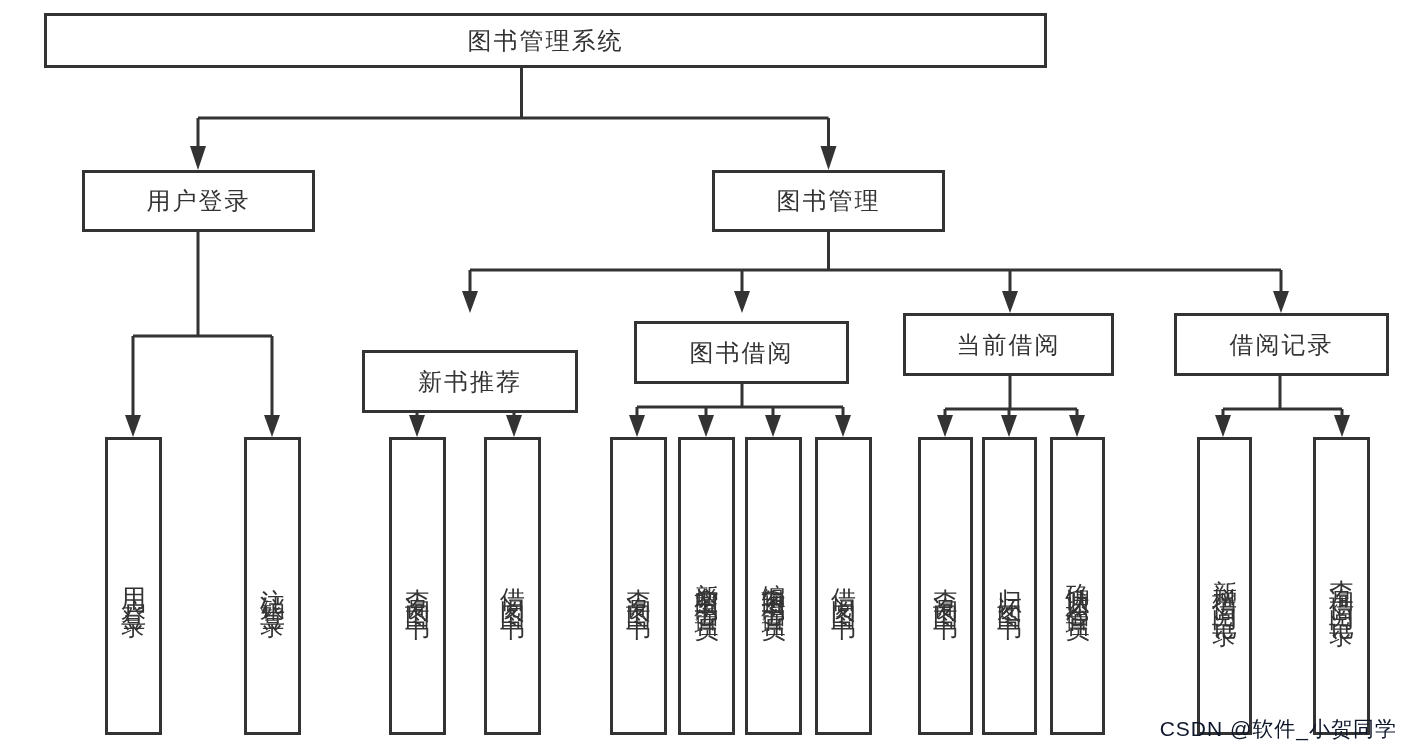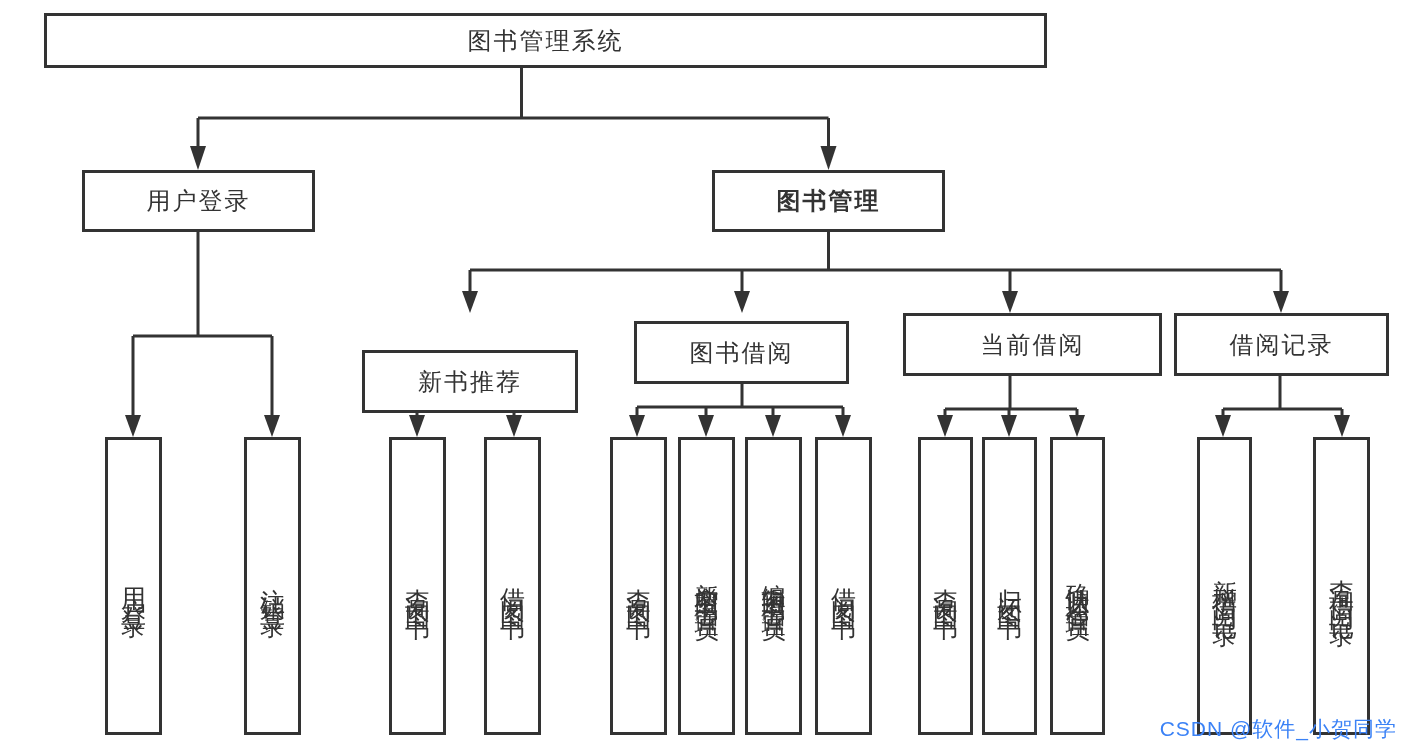--- a/index.html
+++ b/index.html
@@ -28,21 +28,21 @@
     font-size:25px;
     letter-spacing:9px;
     line-height:1;
     overflow:hidden;
   }
   .vbox.tight { font-size:24px; letter-spacing:5px; }
   .watermark {
     position:absolute;
     right:8px; bottom:4px;
     font-size:21px;
-    color:#3b82f6;
+    color:#0f172a;
     letter-spacing:1px;
     white-space:nowrap;
   }
 </style>
 </head>
 <body>
 
 <div class="canvas">
 
   <svg class="connectors" viewBox="0 0 1405 747" xmlns="http://www.w3.org/2000/svg">
@@ -84,25 +84,25 @@
     <g>
       <path d="M1280 376 V409 M1223 409 H1342 M1223 409 V421 M1342 409 V421"></path>
       <polygon points="1215,415 1231,415 1223,437"></polygon>
       <polygon points="1334,415 1350,415 1342,437"></polygon>
     </g>
   </svg>
 
   <div class="box hbox" style="left:20px; top:13px; width:1003px; height:55px;margin-left:24px;">图书管理系统</div>
 
   <div class="box hbox" style="left:82px; top:170px; width:233px; height:62px;">用户登录</div>
-  <div class="box hbox" style="left:712px; top:170px; width:233px; height:62px;font-weight:bold;">图书管理</div>
+  <div class="box hbox" style="left:712px; top:170px; width:233px; height:62px;">图书管理</div>
 
   <div class="box hbox" style="left:362px; top:313px; width:216px; height:63px;margin-top:37px;">新书推荐</div>
   <div class="box hbox" style="left:634px; top:313px; width:215px; height:63px;margin-top:8px;">图书借阅</div>
-  <div class="box hbox" style="left:903px; top:313px; width:259px; height:63px;font-family:Liberation Mono, monospace;">当前借阅</div>
+  <div class="box hbox" style="left:903px; top:313px; width:211px; height:63px;font-family:Liberation Mono, monospace;">当前借阅</div>
   <div class="box hbox" style="left:1174px; top:313px; width:215px; height:63px;">借阅记录</div>
 
   <div class="box vbox" style="left:105px; top:437px; width:57px; height:298px;">用户登录</div>
   <div class="box vbox" style="left:244px; top:437px; width:57px; height:298px;">注销登录</div>
 
   <div class="box vbox" style="left:389px; top:437px; width:57px; height:298px;">查询图书</div>
   <div class="box vbox" style="left:484px; top:437px; width:57px; height:298px;">借阅图书</div>
 
   <div class="box vbox" style="left:610px; top:437px; width:57px; height:298px;">查询图书</div>
   <div class="box vbox tight" style="left:678px; top:437px; width:57px; height:298px;">新增图书（管理员）</div>

